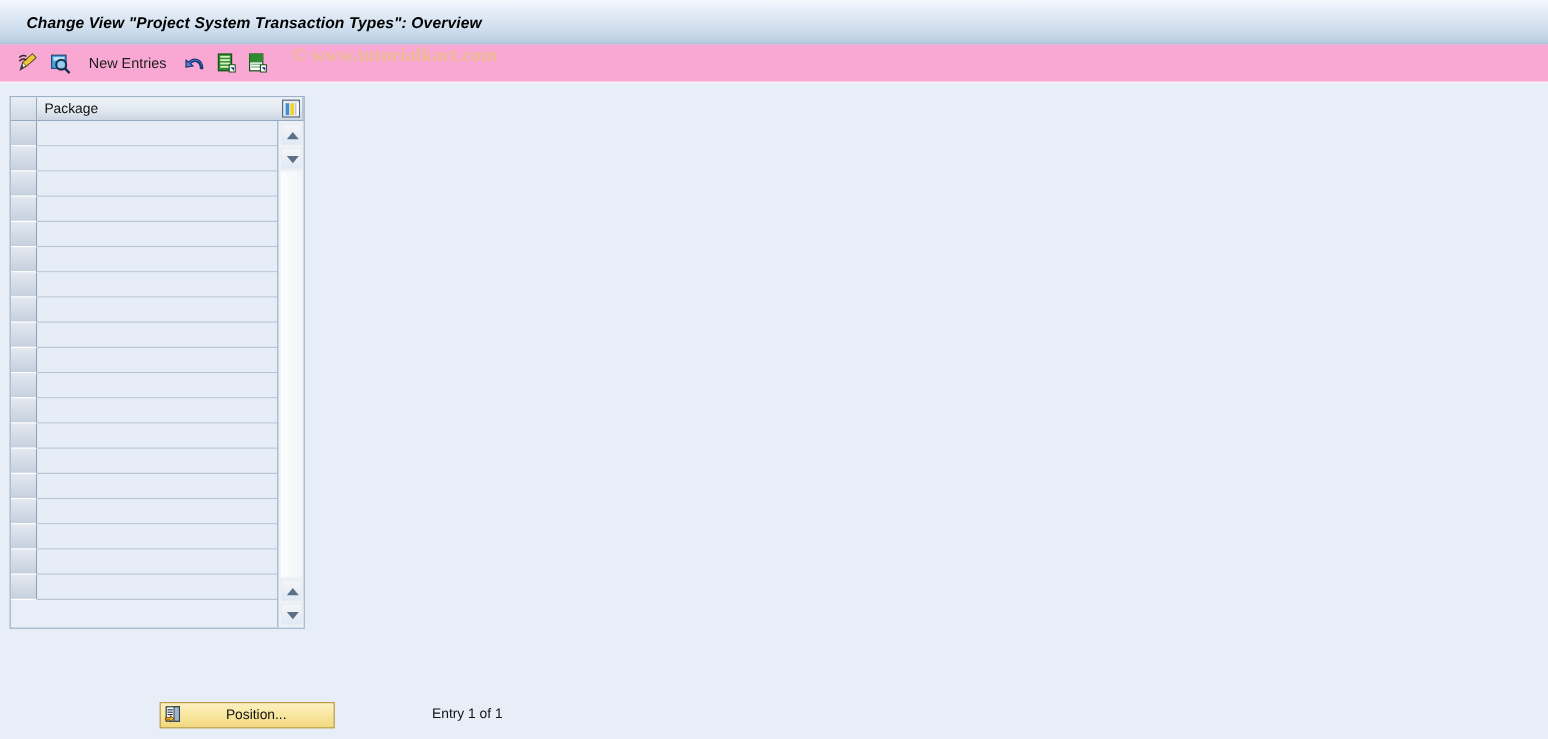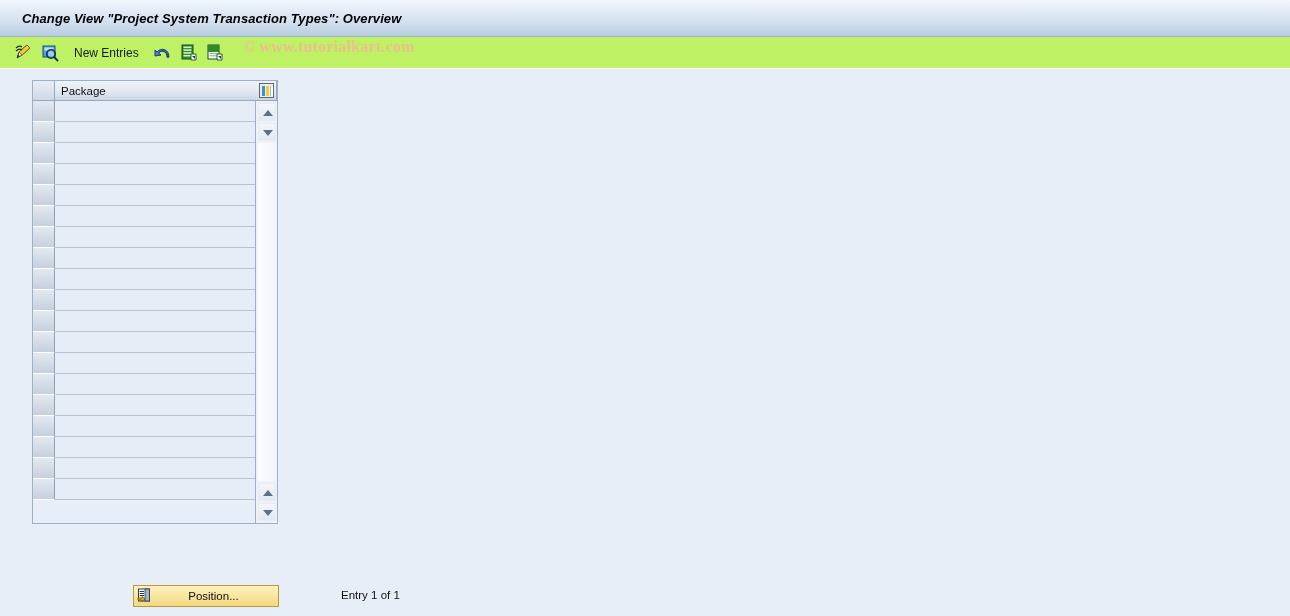--- a/index.html
+++ b/index.html
@@ -27,21 +27,21 @@
     font-style: italic;
     color: #000000;
     letter-spacing: 0.1px;
     white-space: nowrap;
   }
 
   
   #toolbar {
     position: absolute; left: 0; top: 37px;
     width: 1290px; height: 32px;
-    background: #bef264;
+    background: #f9a8d4;
     border-bottom: 1px solid #ffffff;
     display: flex; align-items: center;
   }
   .tb-icon {
     width: 20px; height: 20px;
     margin-left: 6px;
     position: relative;
     display: inline-block;
     cursor: pointer;
     flex: 0 0 auto;
@@ -70,21 +70,20 @@
     opacity: 0.95;
   }
 
   
   #table-wrap {
     position: absolute;
     left: 8px; top: 80px;
     width: 246px; height: 444px;
     border: 1px solid #9bb2c9;
     background: #e8eef7;
-    margin-left: 24px;
   }
   #table-inner {
     position: relative;
     width: 100%; height: 100%;
     overflow: hidden;
   }
 
   
   .hdr-row {
     position: absolute; left: 0; top: 0;
@@ -196,21 +195,21 @@
     padding-right: 4px;
   }
   .pos-icon {
     width: 16px; height: 16px;
     margin-left: 3px;
     position: relative;
     flex: 0 0 auto;
   }
   #entry-status {
     position: absolute;
-    left: 341px; top: 589px;
+    left: 360px; top: 589px;
     font-size: 11.5px;
     color: #111;
     white-space: nowrap;
   }
 </style>
 </head>
 <body>
 
 <div id="titlebar">
   <span class="title-text">Change View "Project System Transaction Types": Overview</span>

